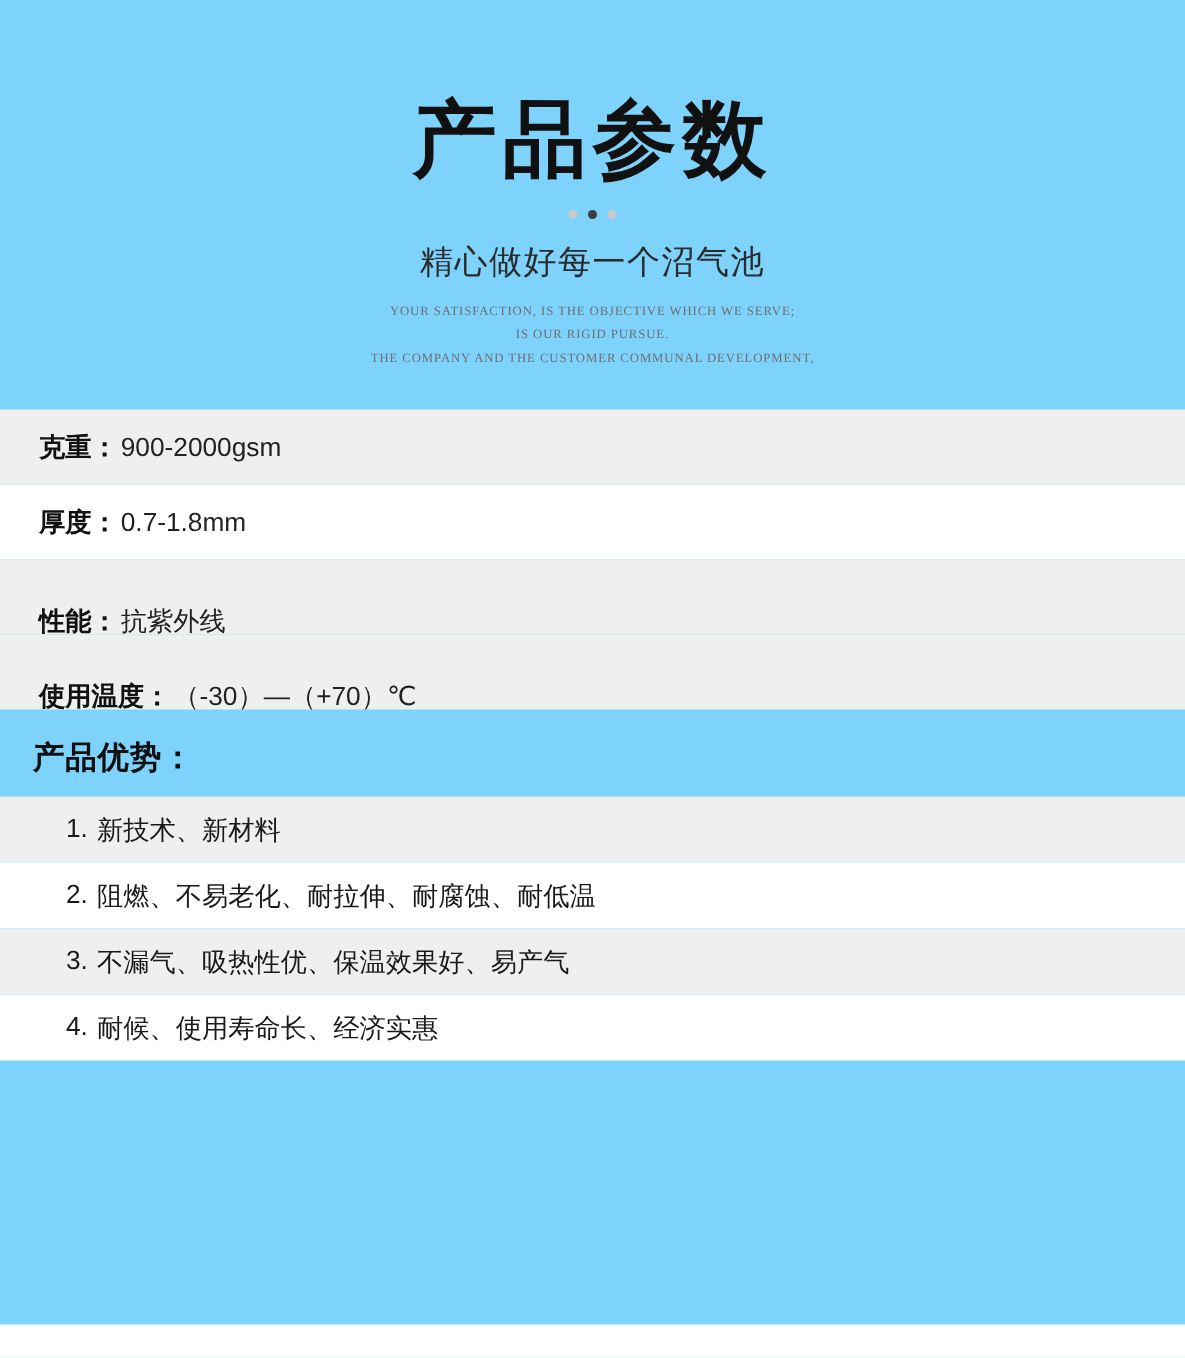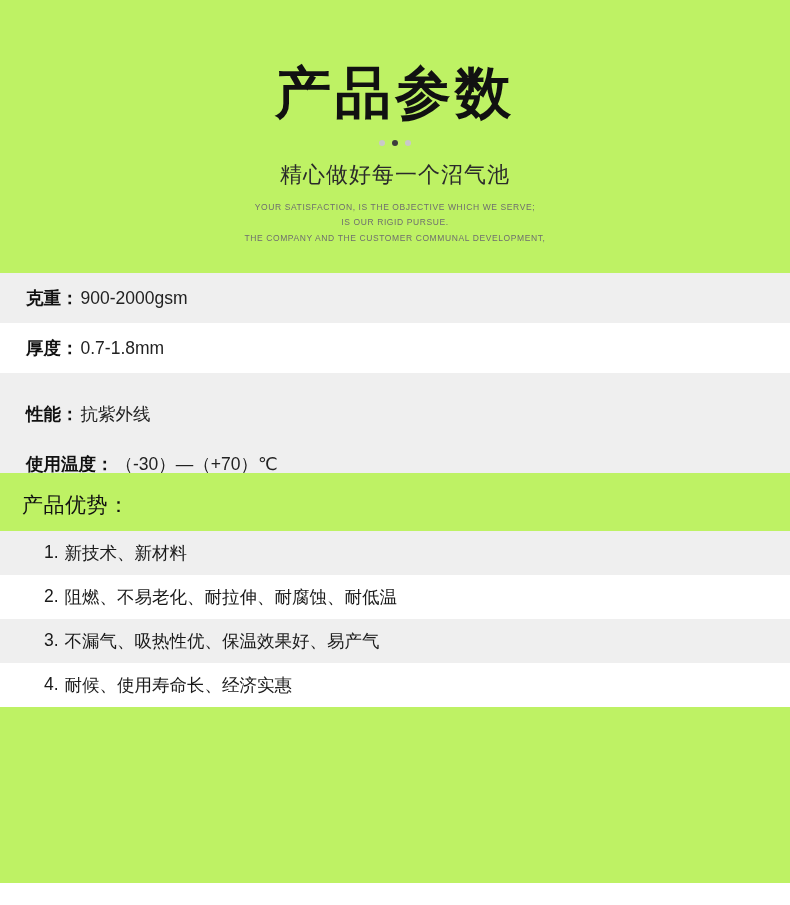--- a/index.html
+++ b/index.html
@@ -11,21 +11,21 @@
     width: 790px;
     height: 905px;
     font-family: "Liberation Sans", "DejaVu Sans", sans-serif;
     color: #1a1a1a;
     overflow: hidden;
   }
   .page {
     width: 790px;
     height: 883px;
     position: relative;
-    background: #bef264;
+    background: #7dd3fc;
   }
 
   
   .header {
     padding-top: 62px;
     text-align: center;
   }
   .main-title {
     font-size: 56px;
     font-weight: 700;
@@ -55,21 +55,21 @@
   .sub-title {
     margin: 12px 0 0 0;
     font-size: 22px;
     font-weight: 400;
     color: #2b2b2b;
     letter-spacing: 1px;
   }
   .eng-block {
     margin: 10px auto 0 auto;
     width: 430px;
-    font-family: Liberation Sans, sans-serif;
+    font-family: Liberation Serif, serif;
     font-size: 8.5px;
     letter-spacing: 0.6px;
     line-height: 1.85;
     color: #6e6e6e;
     text-transform: uppercase;
     text-align: center;
   }
 
   
   .spec-table {
@@ -113,21 +113,21 @@
   }
   .value {
     font-weight: 400;
     color: #222222;
     margin-left: 2px;
   }
 
   
   .adv-title {
     font-size: 21px;
-    font-weight: 400;
+    font-weight: 700;
     color: #111111;
     padding: 18px 0 12px 22px;
     letter-spacing: 0.5px;
   }
   .adv-list {
     width: 790px;
   }
   .adv-item {
     display: flex;
     align-items: center;

